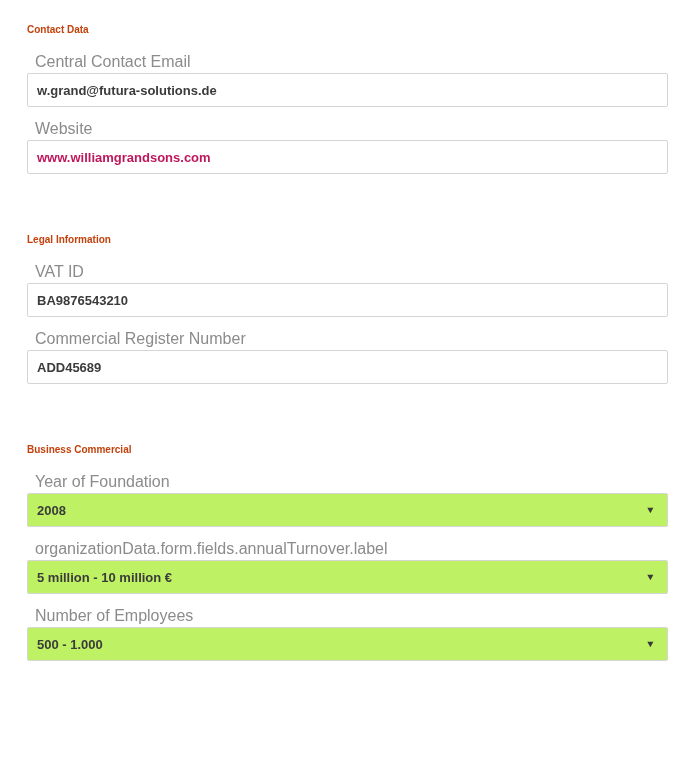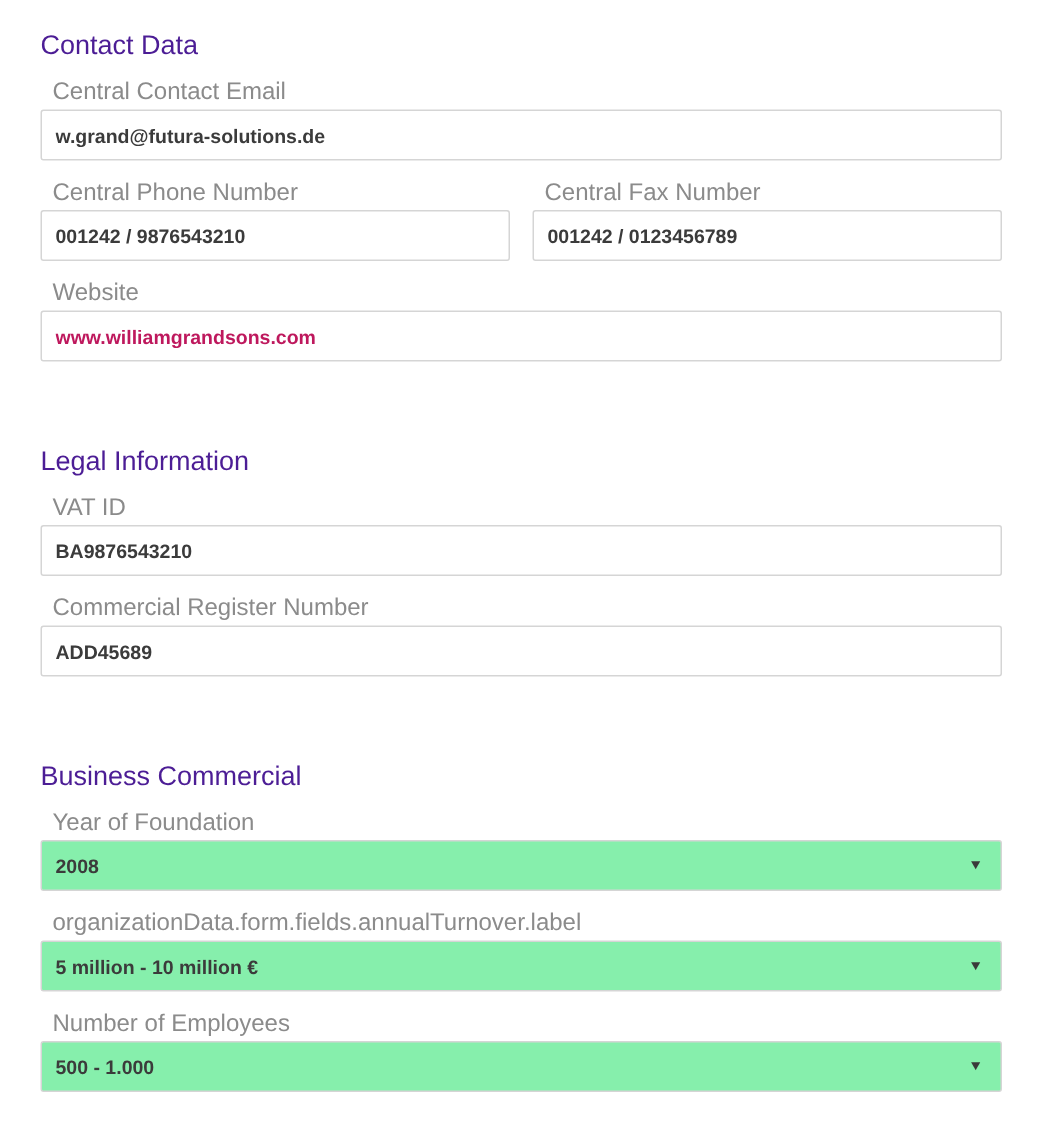--- a/index.html
+++ b/index.html
@@ -12,23 +12,23 @@
   .page {
     width: 693px;
     height: 762px;
     background: #ffffff;
     padding: 22px 25px 0 27px;
     overflow: hidden;
   }
   .section { margin: 0; }
   .section + .section { margin-top: 58px; }
   .section-title {
-    font-size: 18px;
-    font-weight: 400;
-    color: #4c1d95;
+    font-size: 10px;
+    font-weight: 700;
+    color: #c2410c;
     line-height: 16px;
     margin: 0 0 17px 0;
   }
   .field { margin-bottom: 15px; }
   .field-label {
     display: block;
     font-size: 16px;
     color: #8b8b8b;
     line-height: 14px;
     margin: 0 0 4px 0;
@@ -52,21 +52,21 @@
   .row { display: flex; gap: 15px; }
   .row .field { flex: 1; }
   .select {
     position: relative;
     display: flex;
     align-items: center;
     width: 100%;
     height: 34px;
     border: 1px solid #d5d5d5;
     border-radius: 2px;
-    background: #86efac;
+    background: #bef264;
     padding: 0 28px 0 9px;
     font-size: 13px;
     font-weight: 700;
     color: #3b3b3b;
     cursor: pointer;
   }
   .select .caret {
     position: absolute;
     right: 12px;
     top: 50%;
@@ -82,30 +82,20 @@
 <div class="page">
 
   <div class="section">
     <h3 class="section-title">Contact Data</h3>
 
     <div class="field">
       <label class="field-label">Central Contact Email</label>
       <input class="text-input" type="text" value="w.grand@futura-solutions.de" style="">
     </div>
 
-    <div class="row">
-      <div class="field">
-        <label class="field-label">Central Phone Number</label>
-        <input class="text-input" type="text" value="001242 / 9876543210" style="">
-      </div>
-      <div class="field">
-        <label class="field-label">Central Fax Number</label>
-        <input class="text-input" type="text" value="001242 / 0123456789" style="">
-      </div>
-    </div>
 
     <div class="field">
       <label class="field-label">Website</label>
       <input class="text-input regular" type="text" value="www.williamgrandsons.com" style="">
     </div>
   </div>
 
   <div class="section">
     <h3 class="section-title">Legal Information</h3>
 

